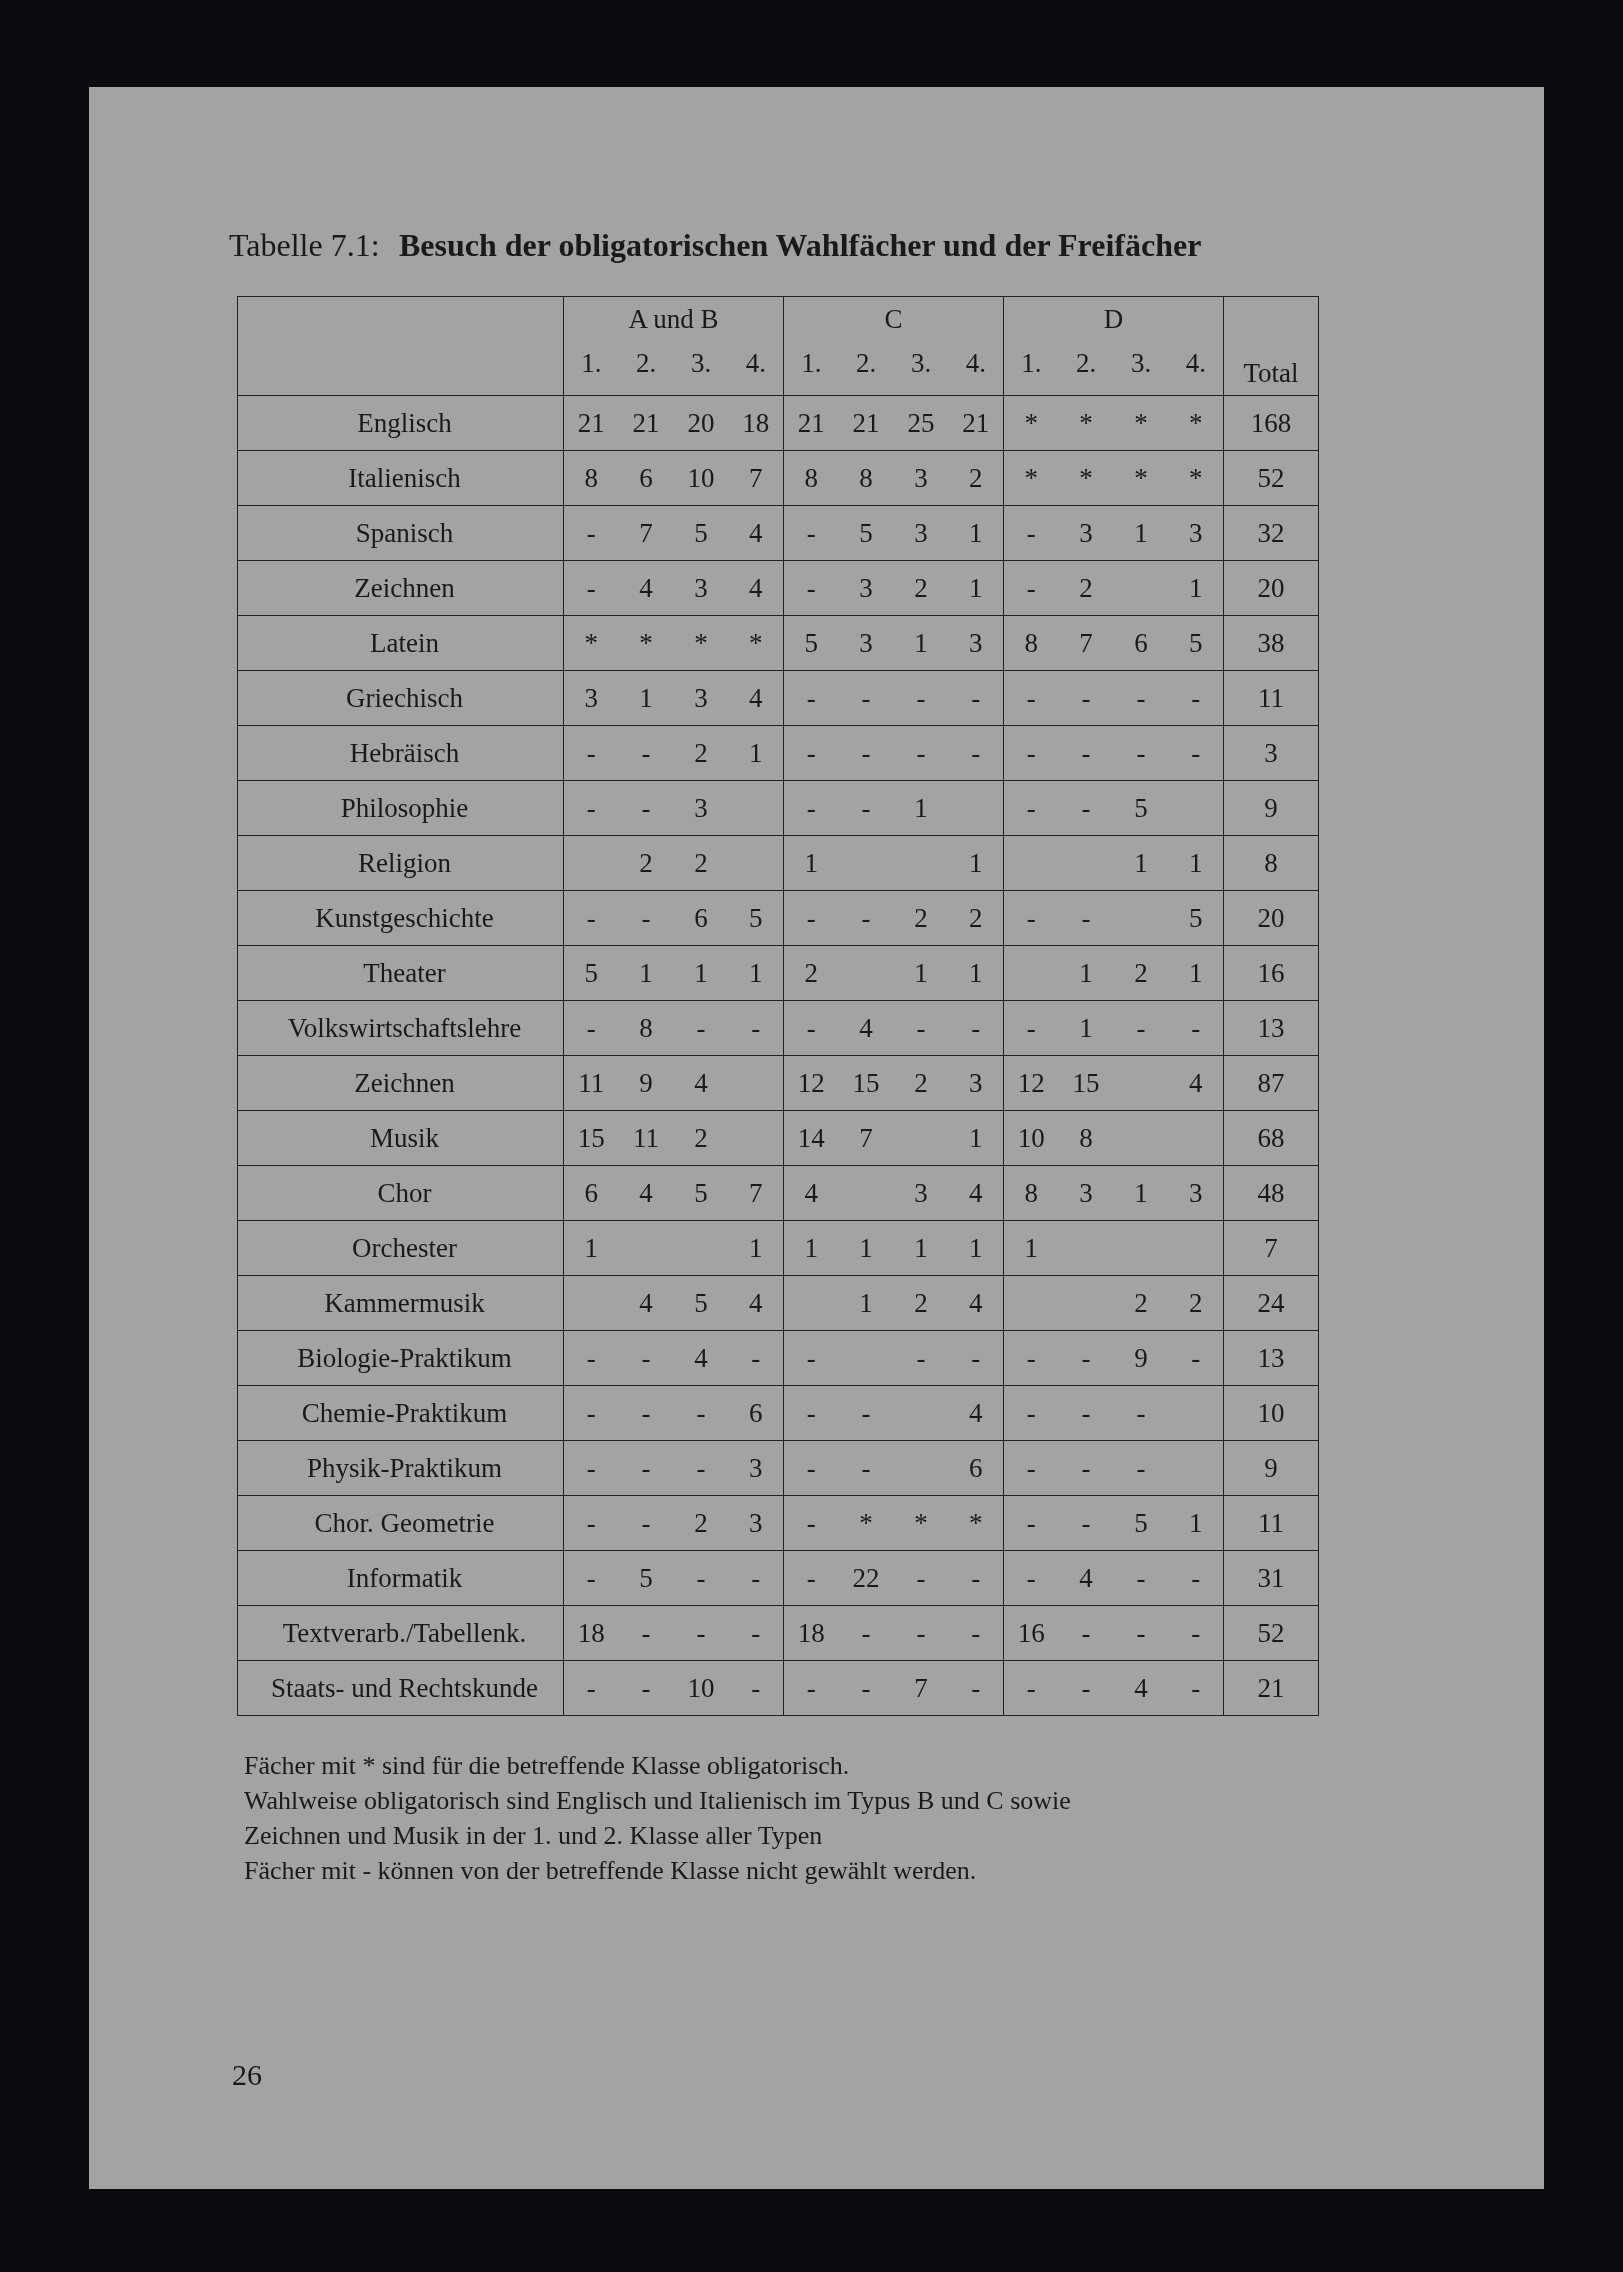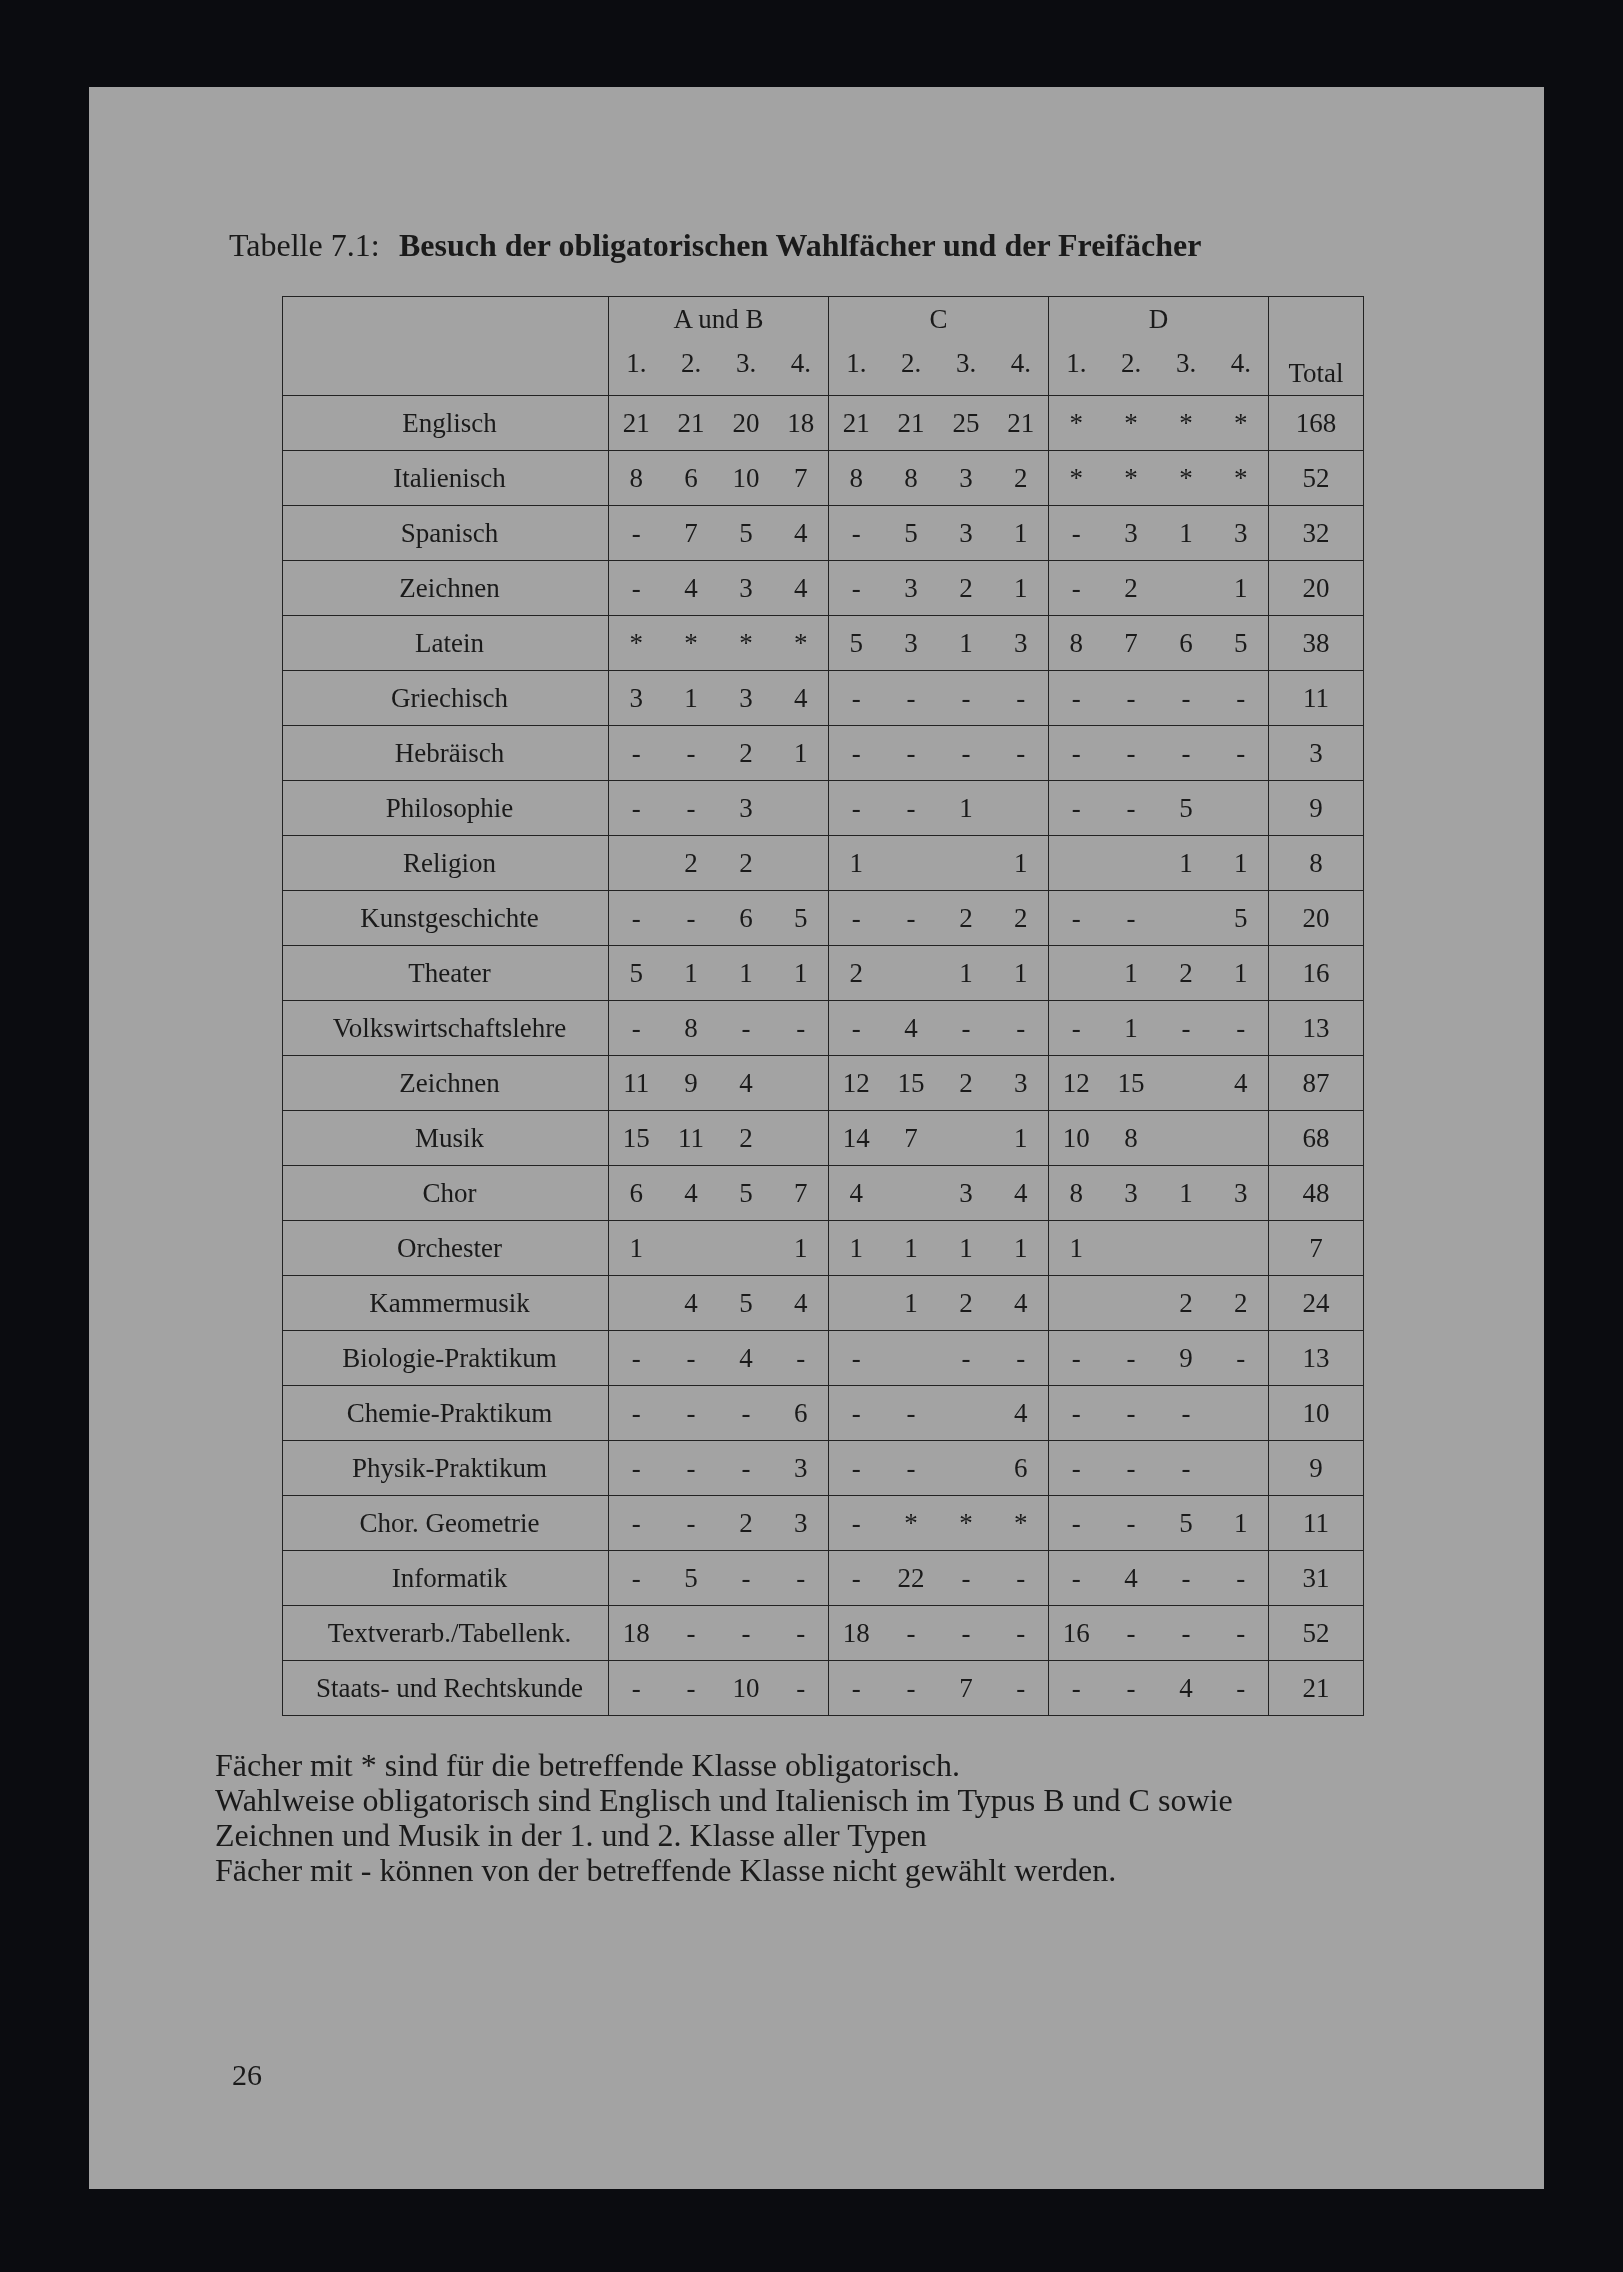--- a/index.html
+++ b/index.html
@@ -25,21 +25,20 @@
     letter-spacing:0px;
   }
   .caption .label { font-weight:normal; margin-right:11.4px; }
   .caption .title { font-weight:bold; }
   table.data {
     position:absolute;
     left:148px; top:209px;
     border-collapse:collapse;
     font-size:27px;
     table-layout:fixed;
-    margin-left:45px;
   }
   table.data td, table.data th {
     border-top:1.6px solid #222;
     border-bottom:1.6px solid #222;
     padding:0;
     font-weight:normal;
     text-align:center;
     height:54px;
     line-height:54px;
   }
@@ -47,22 +46,22 @@
   table.data col.num { width:55px; }
   table.data col.total { width:95px; }
   .vl { border-left:1.6px solid #222; }
   .vr { border-right:1.6px solid #222; }
   .subj { text-align:left; padding-left:8px !important; white-space:nowrap; }
   thead .grp th { height:44px; line-height:44px; border-bottom:none; vertical-align:bottom; }
   thead .sub th { height:54px; line-height:45px; border-top:none; vertical-align:top; }
   thead .total-h { vertical-align:top; line-height:44px; }
   .notes {
     position:absolute;
-    left:126px; top:1661px;
-    font-size:32px;
+    left:155px; top:1661px;
+    font-size:26px;
     line-height:35px;
   }
   .pagenum {
     position:absolute;
     left:135px; top:1971px;
     font-size:30px;
     margin-left:8px;
   }
 </style>
 </head>

